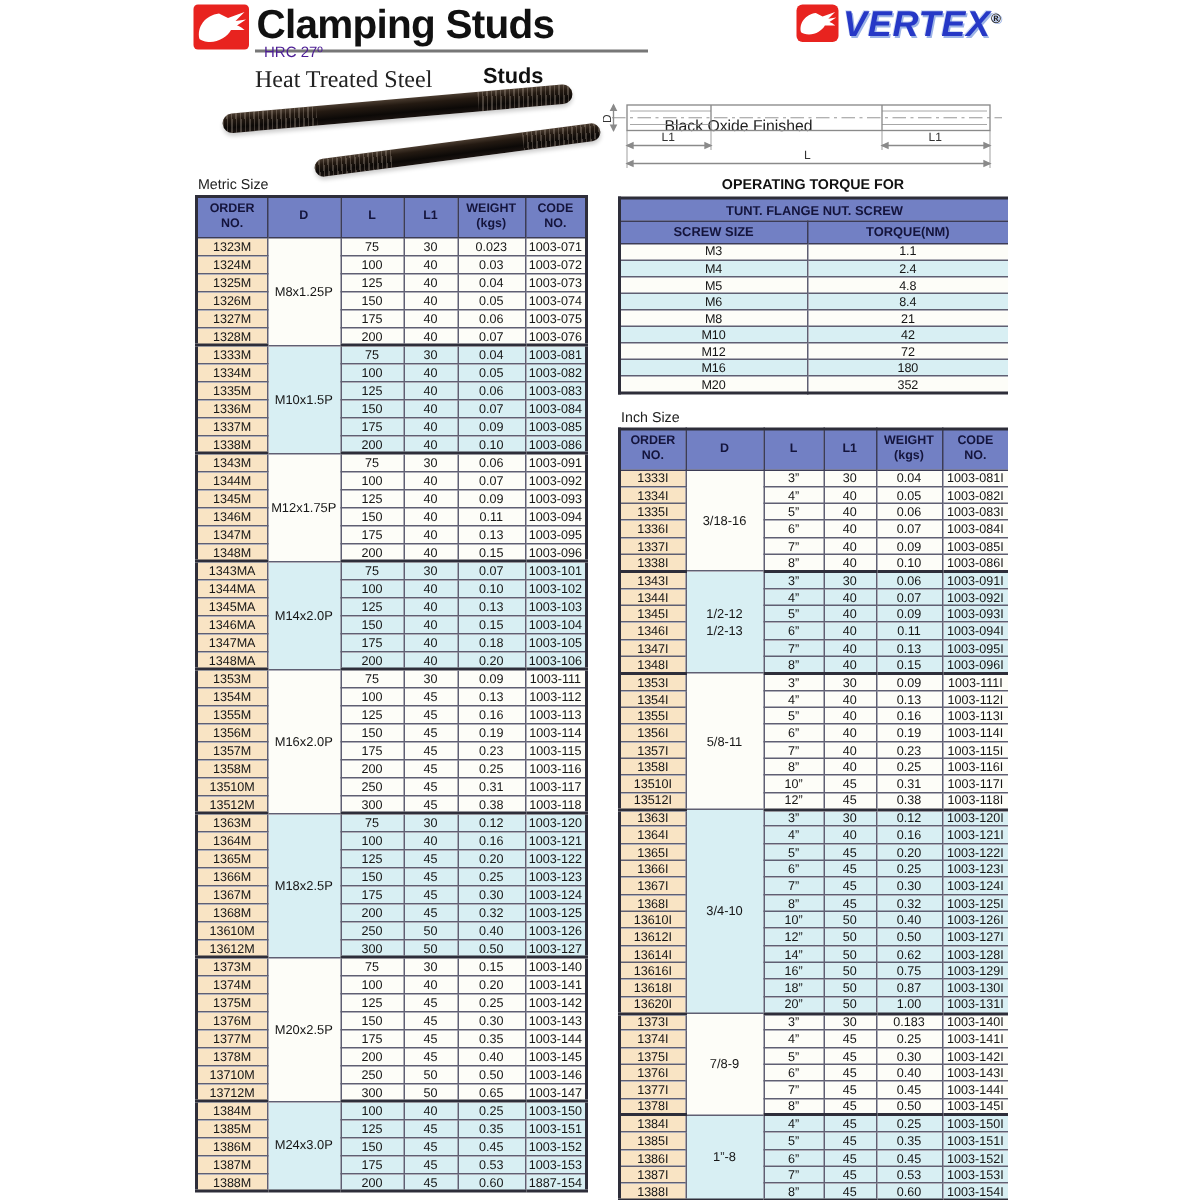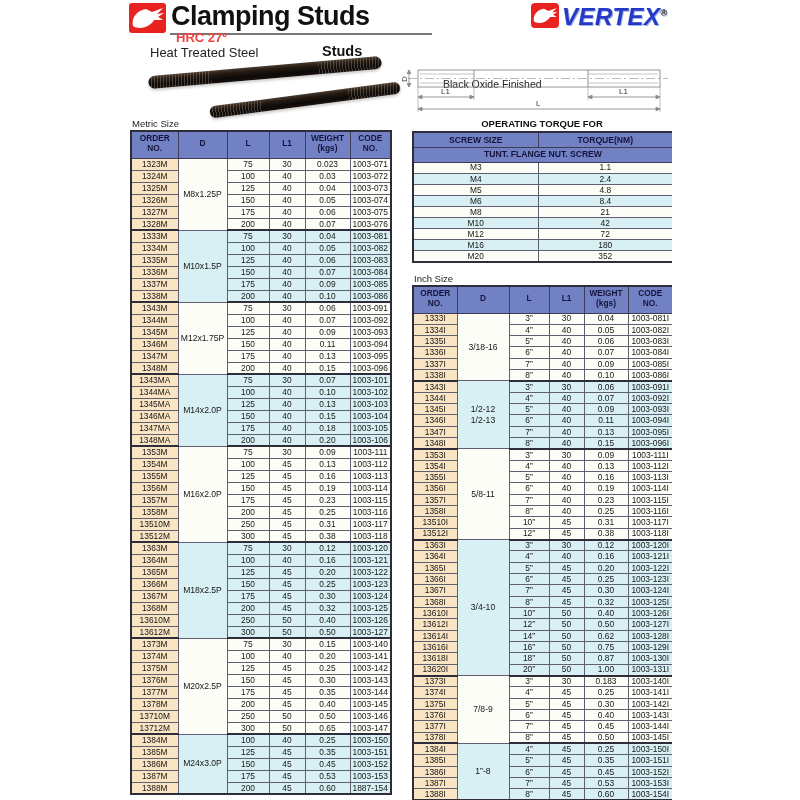--- a/index.html
+++ b/index.html
@@ -14,22 +14,22 @@
   .page-title { position:absolute; left:171px; top:1px; font-size:27px; font-weight:bold;
                 color:#111; letter-spacing:-0.5px; white-space:nowrap; }
   .title-underline { position:absolute; left:170px; top:33px; width:262px; height:2px; background:#777; }
   .vertex-logo { position:absolute; left:531px; top:3px; display:flex; align-items:flex-start; }
   .vertex-logo .vx-icon { width:28px; height:25px; background:var(--logo-red,#e8231f);
                           border-radius:4px; margin-right:3px; }
   .vertex-logo .vx-icon svg { width:100%; height:100%; }
   .vertex-text { font-size:24px; font-weight:bold; font-style:italic; letter-spacing:0.5px;
                  color:var(--brand-blue,#2638c6); text-shadow:1px 1px 0 #9db4e6, -0.5px -0.5px 0 #cdd8f2; }
   .vertex-reg { font-size:9px; color:#222; font-style:normal; vertical-align:super; }
-  .hrc-label { position:absolute; left:176px; top:30px; font-size:13px; font-weight:bold; color:#ef4444; }
-  .heat-label { position:absolute; left:150px; top:45px; font-size:13px; color:#222; }
+  .hrc-label { position:absolute; left:176px; top:30px; font-size:10px; font-weight:normal; color:#4c1d95; }
+  .heat-label { position:absolute; left:170px; top:45px; font-size:16px; color:#222;font-family:Liberation Serif, serif; }
   .studs-label { position:absolute; left:322px; top:43px; font-size:14.5px; font-weight:bold; color:#111;text-align:center; }
   .finish-label { position:absolute; left:443px; top:34px; font-size:10.5px; color:#222;margin-top:44px; }
 
   
   .studs-photo { position:absolute; left:135px; top:52px; width:275px; height:66px; }
   .stud { position:absolute; height:13px; border-radius:7px;
           background:linear-gradient(180deg,#4a3c30 0%,#241a12 30%,#0c0907 72%,#1a1310 100%);
           box-shadow:0 2px 3px rgba(0,0,0,0.2); }
   .stud::before,.stud::after { content:""; position:absolute; top:0; bottom:0; width:27%;
           background:repeating-linear-gradient(93deg, rgba(205,190,175,0.28) 0 1px, rgba(0,0,0,0) 1px 3px); }
@@ -544,25 +544,25 @@
   </table>
 
   <div class="tbl-title" style="left:412px; top:118px;">OPERATING TORQUE FOR</div>
   <table class="data-table" id="torque-table" style="left:412px; top:131px;">
     <colgroup>
         <col style="width:125px">
         <col style="width:135px">
       </colgroup>
     <thead>
       <tr>
+        <th colspan="2">TUNT. FLANGE NUT. SCREW</th>
+      </tr>
+      <tr>
         <th>SCREW SIZE</th>
         <th>TORQUE(NM)</th>
-      </tr>
-      <tr>
-        <th colspan="2">TUNT. FLANGE NUT. SCREW</th>
       </tr>
     </thead>
     <tbody id="torque-body">
         <tr>
           <td>M3</td>
           <td>1.1</td>
         </tr>
         <tr>
           <td>M4</td>
           <td>2.4</td>

